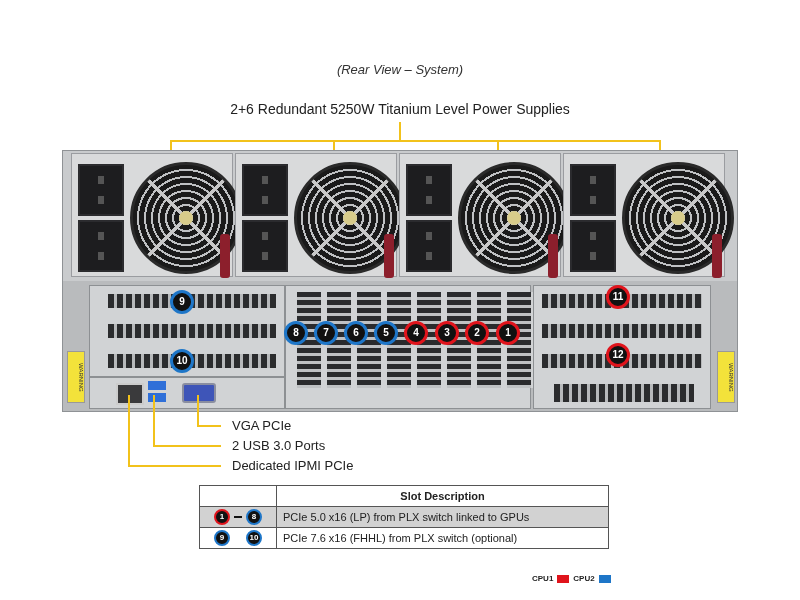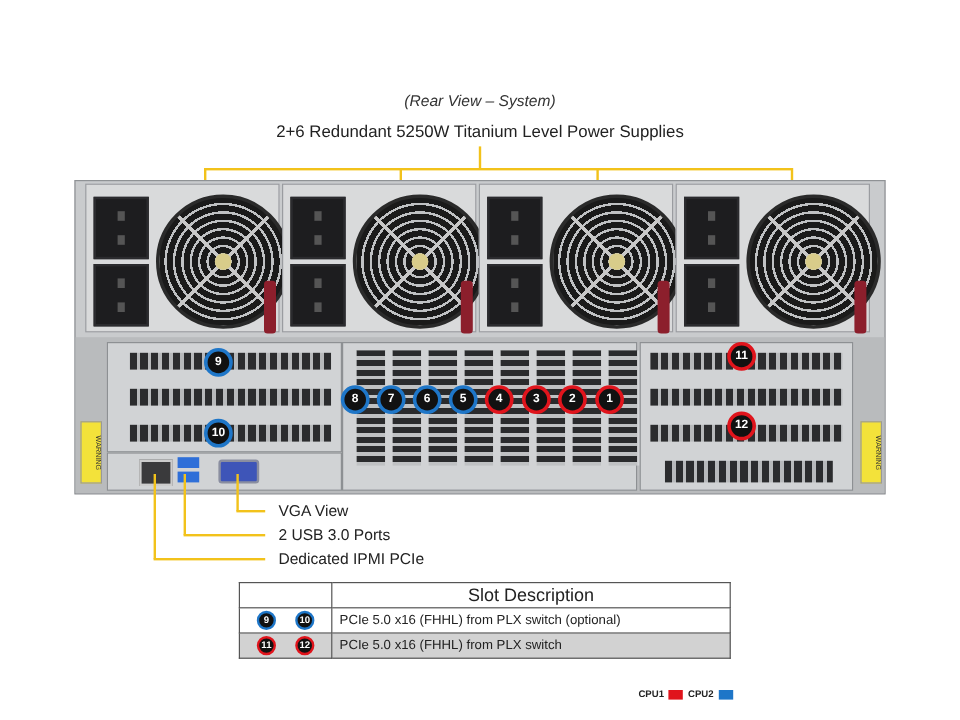--- a/index.html
+++ b/index.html
@@ -1,18 +1,18 @@
 <!DOCTYPE html>
 <html><head>
 <meta charset="utf-8">
 <style>
   html,body{margin:0;padding:0;background:#ffffff;}
   body{width:800px;height:600px;position:relative;overflow:hidden;font-family:"Liberation Sans",sans-serif;color:#222;}
   .abs{position:absolute;}
-  .subtitle{left:0;width:800px;top:76px;text-align:center;font-size:13px;font-style:italic;color:#333;}
+  .subtitle{left:0;width:800px;top:62px;text-align:center;font-size:13px;font-style:italic;color:#333;}
   .psu-title{left:0;width:800px;top:101px;text-align:center;font-size:14px;color:#222;}
   .yline{background:#f2c21b;position:absolute;}
   
   .chassis{left:62px;top:150px;width:676px;height:262px;background:#c9cbcd;border:1px solid #8f9295;box-sizing:border-box;}
   .psu{position:absolute;top:2px;width:162px;height:124px;background:#d9dadb;border:1px solid #9a9ca0;box-sizing:border-box;}
   .outlet{position:absolute;left:6px;width:46px;height:52px;background:#1d1d1f;border:2px solid #2b2b2e;box-sizing:border-box;}
   .outlet:before,.outlet:after{content:"";position:absolute;width:6px;height:8px;background:#555;}
   .outlet:before{left:18px;top:10px;}
   .outlet:after{left:18px;top:30px;}
   .fan{position:absolute;top:8px;left:58px;width:112px;height:112px;border-radius:50%;background:
@@ -29,21 +29,21 @@
   .gpu-slot{position:absolute;width:24px;background:
     repeating-linear-gradient(180deg,#2a2b2d 0 5px,#bfc1c3 5px 8px);border-left:3px solid #d1d3d5;border-right:3px solid #d1d3d5;}
   .warn{position:absolute;width:16px;height:50px;background:#f3e23a;border:1px solid #999;font-size:6px;writing-mode:vertical-rl;text-align:center;color:#333;}
   .badge{position:absolute;width:18px;height:18px;border-radius:50%;background:#111;color:#fff;font-size:10px;font-weight:bold;text-align:center;line-height:18px;box-sizing:content-box;}
   .badge.cpu1{border:3px solid #e0141c;}
   .badge.cpu2{border:3px solid #1e76c8;}
   .port-label{font-size:13px;color:#222;}
   
   .slot-table{left:199px;top:485px;width:410px;border-collapse:collapse;font-size:11px;}
   .slot-table td,.slot-table th{border:1px solid #555;height:20px;padding:0 6px;}
-  .slot-table th{font-size:15px;font-weight:normal;background:#fff;}
+  .slot-table th{font-size:11px;font-weight:bold;background:#fff;}
   .slot-table tr.alt td{background:#d2d2d2;}
   .icons-cell{width:64px;text-align:center;white-space:nowrap;}
   .tbadge{display:inline-block;width:12px;height:12px;line-height:12px;border-radius:50%;background:#111;color:#fff;font-size:8px;font-weight:bold;text-align:center;vertical-align:middle;}
   .tbadge.cpu1{border:2px solid #e0141c;}
   .tbadge.cpu2{border:2px solid #1e76c8;}
   .dash{display:inline-block;width:8px;height:2px;background:#111;vertical-align:middle;margin:0 4px;}
   .legend{left:532px;top:574px;font-size:8px;font-weight:bold;color:#222;display:flex;align-items:center;gap:4px;}
   .swatch{display:inline-block;width:12px;height:8px;}
 </style>
 </head>
@@ -153,41 +153,41 @@
 <div class="badge cpu1" style="left:606px;top:343px;">12</div>
 
 <div>
   <div class="yline" style="left:197px;top:395px;width:2px;height:31px;"></div>
   <div class="yline" style="left:197px;top:425px;width:24px;height:2px;"></div>
   <div class="yline" style="left:153px;top:395px;width:2px;height:51px;"></div>
   <div class="yline" style="left:153px;top:445px;width:68px;height:2px;"></div>
   <div class="yline" style="left:128px;top:395px;width:2px;height:71px;"></div>
   <div class="yline" style="left:128px;top:465px;width:93px;height:2px;"></div>
 </div>
-<div class="abs port-label" style="left:232px;top:418px;">VGA View</div>
+<div class="abs port-label" style="left:232px;top:418px;">VGA PCIe</div>
 <div class="abs port-label" style="left:232px;top:438px;">2 USB 3.0 Ports</div>
 <div class="abs port-label" style="left:232px;top:458px;">Dedicated IPMI  PCIe</div>
 
 <table class="abs slot-table">
   <tbody>
       <tr>
     <th class="icons-cell"></th>
     <th>Slot Description</th>
   </tr>
+  <tr class="alt">
+    <td class="icons-cell">
+      <span class="tbadge cpu1">1</span><span class="dash"></span><span class="tbadge cpu2">8</span>
+    </td>
+    <td>PCIe 5.0 x16 (LP) from PLX switch linked to GPUs</td>
+  </tr>
   <tr>
     <td class="icons-cell">
       <span class="tbadge cpu2">9</span><span style="display:inline-block;width:16px;"></span><span class="tbadge cpu2">10</span>
     </td>
-    <td>PCIe 5.0 x16 (FHHL) from PLX switch (optional)</td>
-  </tr>
-  <tr class="alt">
-    <td class="icons-cell">
-      <span class="tbadge cpu1">11</span><span style="display:inline-block;width:16px;"></span><span class="tbadge cpu1">12</span>
-    </td>
-    <td>PCIe 5.0 x16 (FHHL) from PLX switch</td>
+    <td>PCIe 7.6 x16 (FHHL) from PLX switch (optional)</td>
   </tr>
 </tbody>
   </table>
 
 <div class="abs legend">
   <span>CPU1</span>
   <span class="swatch" style="background:#e0141c;"></span>
   <span>CPU2</span>
   <span class="swatch" style="background:#1e76c8;"></span>
 </div>

